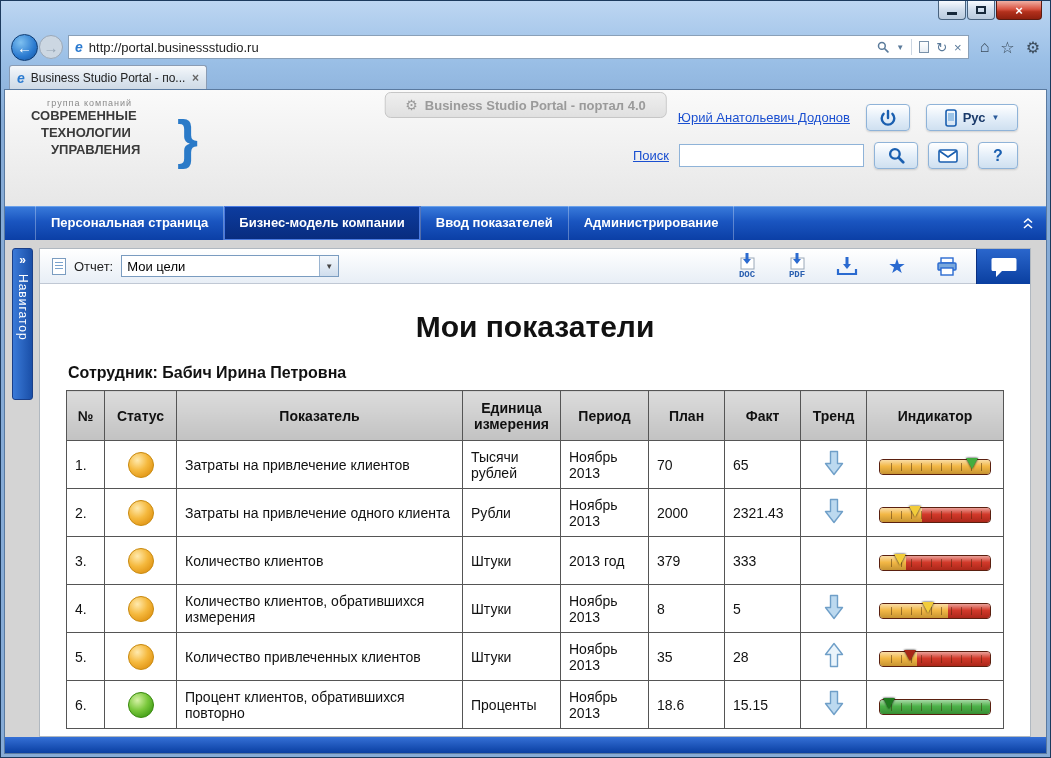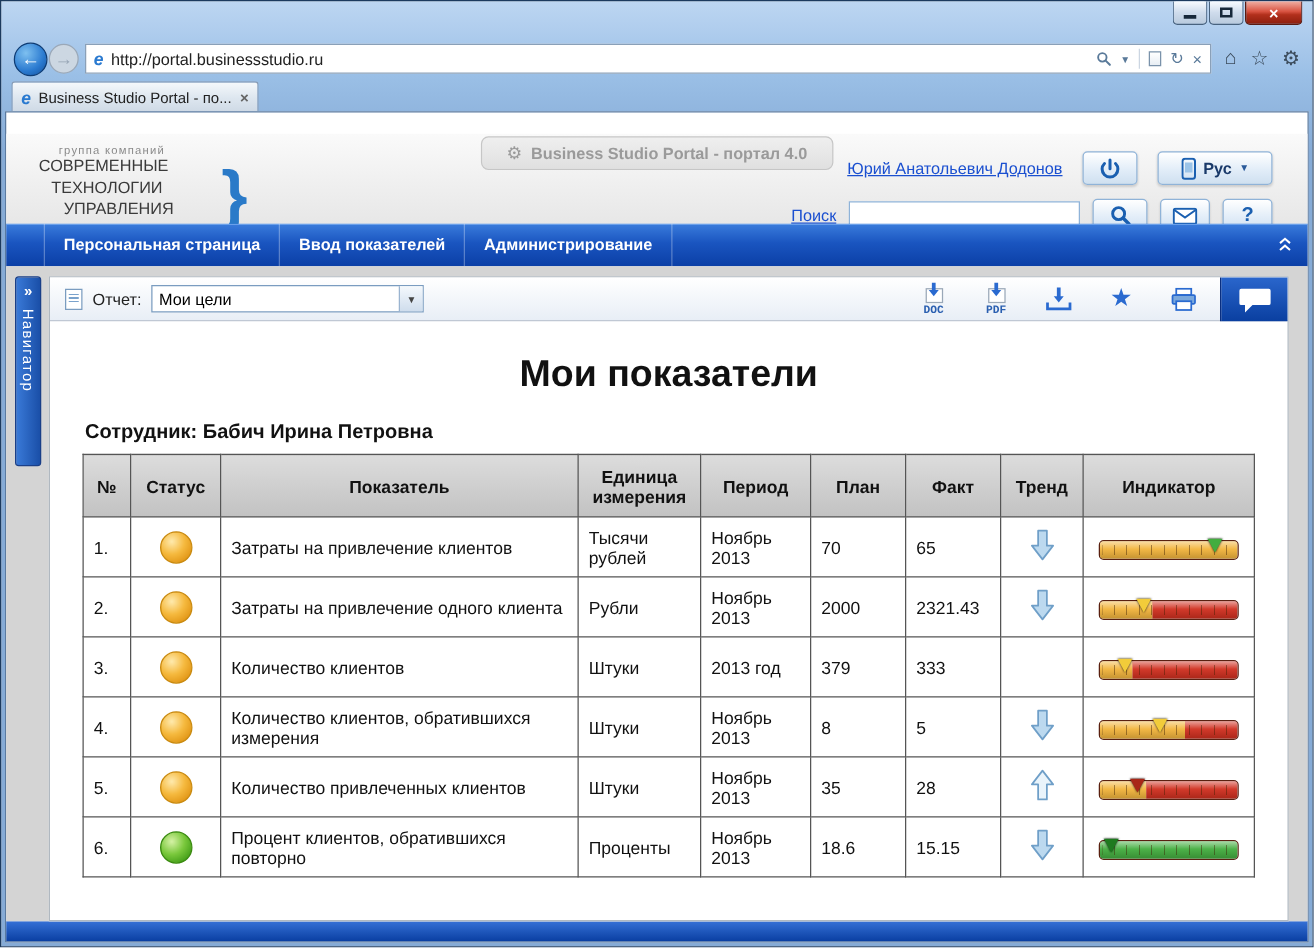--- a/index.html
+++ b/index.html
@@ -73,24 +73,24 @@
     display: flex; align-items: center; gap: 6px; padding: 0 7px;
     font-size: 12px; color: #222; cursor: pointer;
   }
   .btab .ttl { flex: 1; white-space: nowrap; overflow: hidden; }
   .btab .x { color: #666; font-weight: bold; cursor: pointer; }
 
   
   .page { flex: 1; margin: 0 3px 3px; border: 1px solid #5a7aa0; background: #fff; display: flex; flex-direction: column; min-height: 0; }
 
   
-  .phead { height: 72px; background: linear-gradient(#fafafa, #e7e7e7); position: relative; flex: 0 0 auto; margin-top: 17px; }
+  .phead { height: 116px; background: linear-gradient(#fafafa, #e7e7e7); position: relative; flex: 0 0 auto; }
   .logo { position: absolute; left: 26px; top: 8px; width: 200px; }
   .logo-top { font-size: 9px; color: #8a8a8a; letter-spacing: 1px; margin-left: 16px; }
-  .logo-line { font-size: 13px; font-weight: normal; color: #3a3a3a; line-height: 1.3; }
+  .logo-line { font-size: 13px; font-weight: bold; color: #3a3a3a; line-height: 1.3; }
   .logo-line.l2 { margin-left: 10px; } .logo-line.l3 { margin-left: 20px; }
   .logo-brace { position: absolute; left: 146px; top: 10px; font-size: 54px; color: #2a7ac8; font-weight: bold; }
   .banner {
     position: absolute; top: 2px; left: 50%; transform: translateX(-50%);
     background: linear-gradient(#efefef, #e0e0e0); border: 1px solid #c6c6c6; border-radius: 6px;
     padding: 4px 20px; color: #9a9a9a; font-weight: bold; font-size: 13px;
     display: flex; align-items: center; gap: 7px; white-space: nowrap;
   }
   .userrow { position: absolute; right: 28px; top: 14px; display: flex; align-items: center; gap: 16px; }
   .searchrow { position: absolute; right: 28px; top: 52px; display: flex; align-items: center; gap: 10px; }
@@ -297,20 +297,21 @@
           </svg>
         </div>
         <div class="hbtn med">
           <span class="qmark">?</span>
         </div>
       </div>
     </div>
 
     <div class="navbar">
       <div class="nav-tab">Персональная страница</div>
+      <div class="nav-tab active">Бизнес-модель компании</div>
       <div class="nav-tab">Ввод показателей</div>
       <div class="nav-tab">Администрирование</div>
       <div class="nav-chev">
         <svg width="12" height="13" viewBox="0 0 12 13">
           <path d="M2 5.5l4-3.5 4 3.5" stroke="#fff" fill="none" stroke-width="1.6"></path>
           <path d="M2 11l4-3.5 4 3.5" stroke="#fff" fill="none" stroke-width="1.6"></path>
         </svg>
       </div>
     </div>
 

